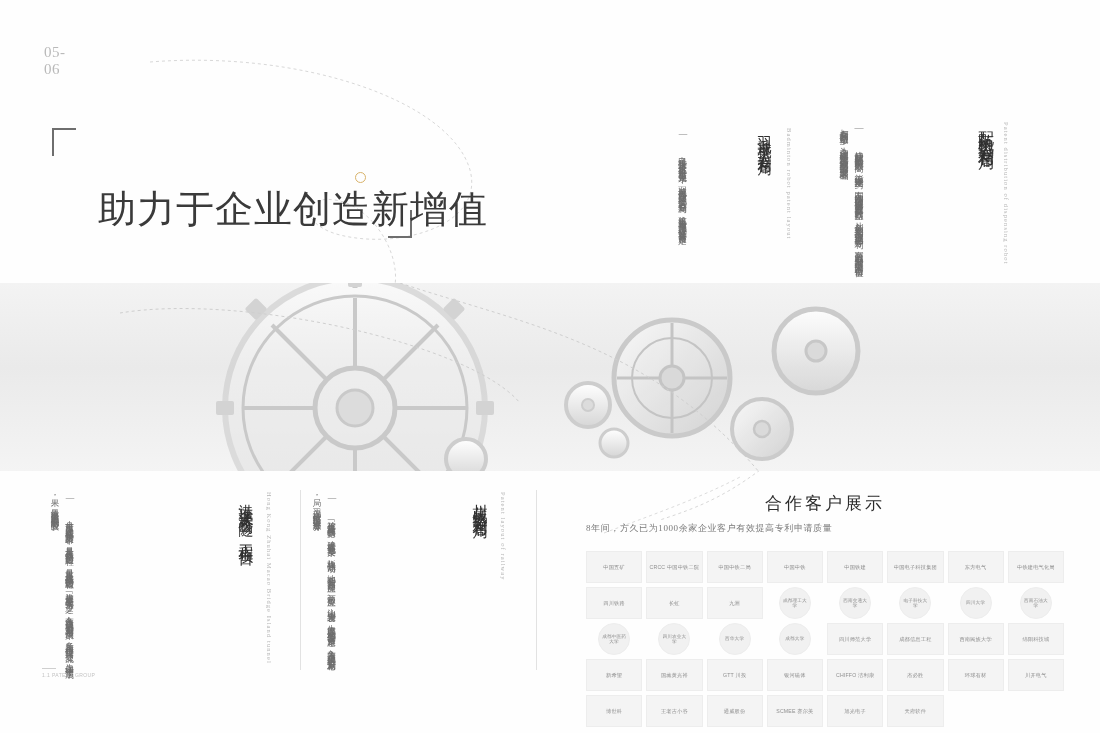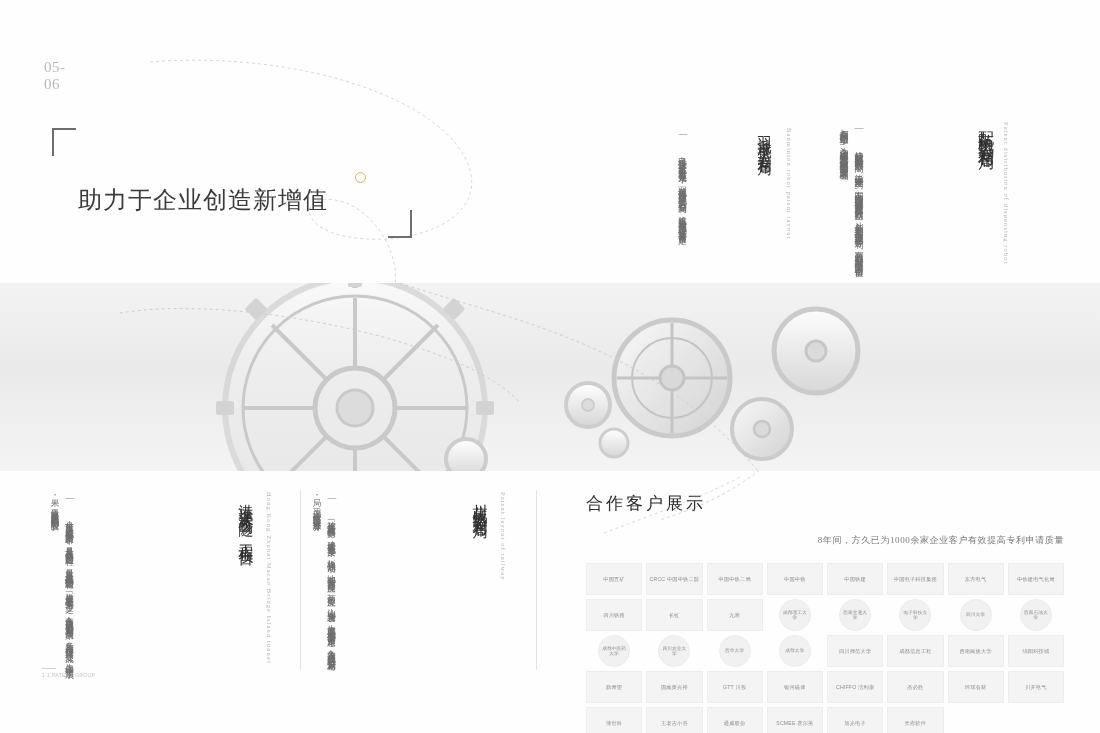--- a/index.html
+++ b/index.html
@@ -27,21 +27,20 @@
   .page-number {
     position: absolute;
     left: 44px;
     top: 44px;
     font-family: "Liberation Serif", serif;
     font-size: 15px;
     line-height: 17px;
     color: #b9b9b9;
     letter-spacing: 0.5px;
     white-space: pre-line;
-    margin-top: 15px;
   }
 
   
   .headline-wrap {
     position: absolute;
     left: 52px;
     top: 128px;
     width: 360px;
     height: 110px;
   }
@@ -68,24 +67,24 @@
     left: 14px;
     top: 10px;
     font-family: "Liberation Serif", serif;
     font-size: 29px;
     letter-spacing: 1px;
     color: #3a3a3a;
     white-space: nowrap;
   }
   .headline-line2 {
     position: absolute;
-    left: 26px;
+    left: 46px;
     top: 56px;
     font-family: Liberation Serif, serif;
-    font-size: 24px;
+    font-size: 38px;
     letter-spacing: 1px;
     color: #3a3a3a;
     white-space: nowrap;
   }
   .headline-dot {
     position: absolute;
     left: 303px;
     top: 44px;
     width: 9px;
     height: 9px;
@@ -174,29 +173,28 @@
   }
 
   
   .clients {
     position: absolute;
     left: 586px;
     top: 492px;
     width: 478px;
   }
   .clients-title {
-    text-align: left;
+    text-align: center;
     font-family: "Liberation Serif", serif;
     font-size: 17px;
     letter-spacing: 3px;
     color: #2b2b2b;
   }
   .clients-sub {
-    text-align: right;
-    margin-top: 19px;
+    margin-top: 7px;
     font-family: "Liberation Serif", serif;
     font-size: 9px;
     letter-spacing: 0.6px;
     color: #7a7a7a;
   }
   .logo-grid {
     margin-top: 16px;
     display: grid;
     grid-template-columns: repeat(8, 1fr);
     gap: 4px;

